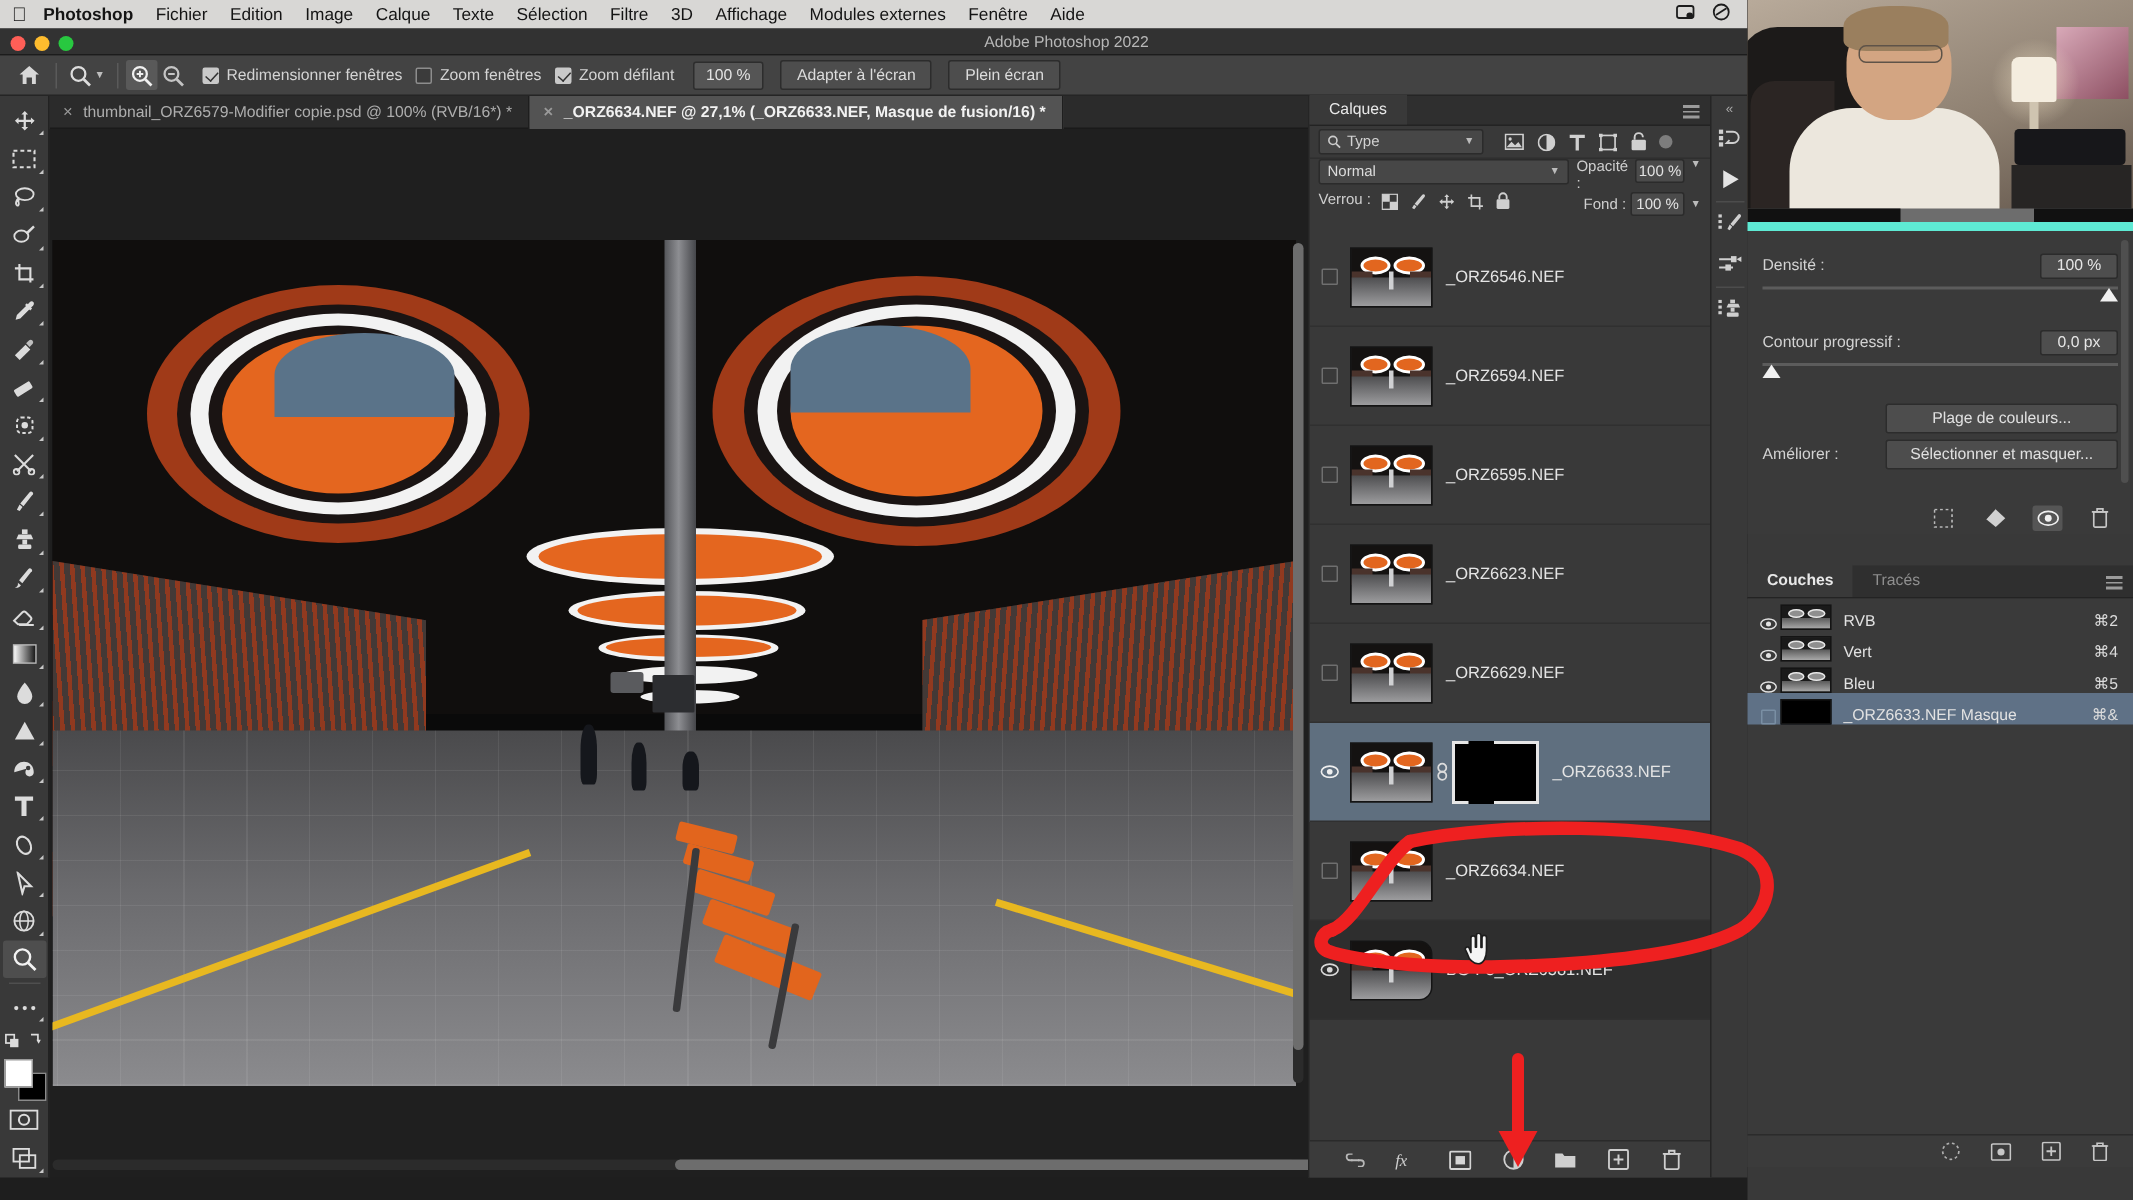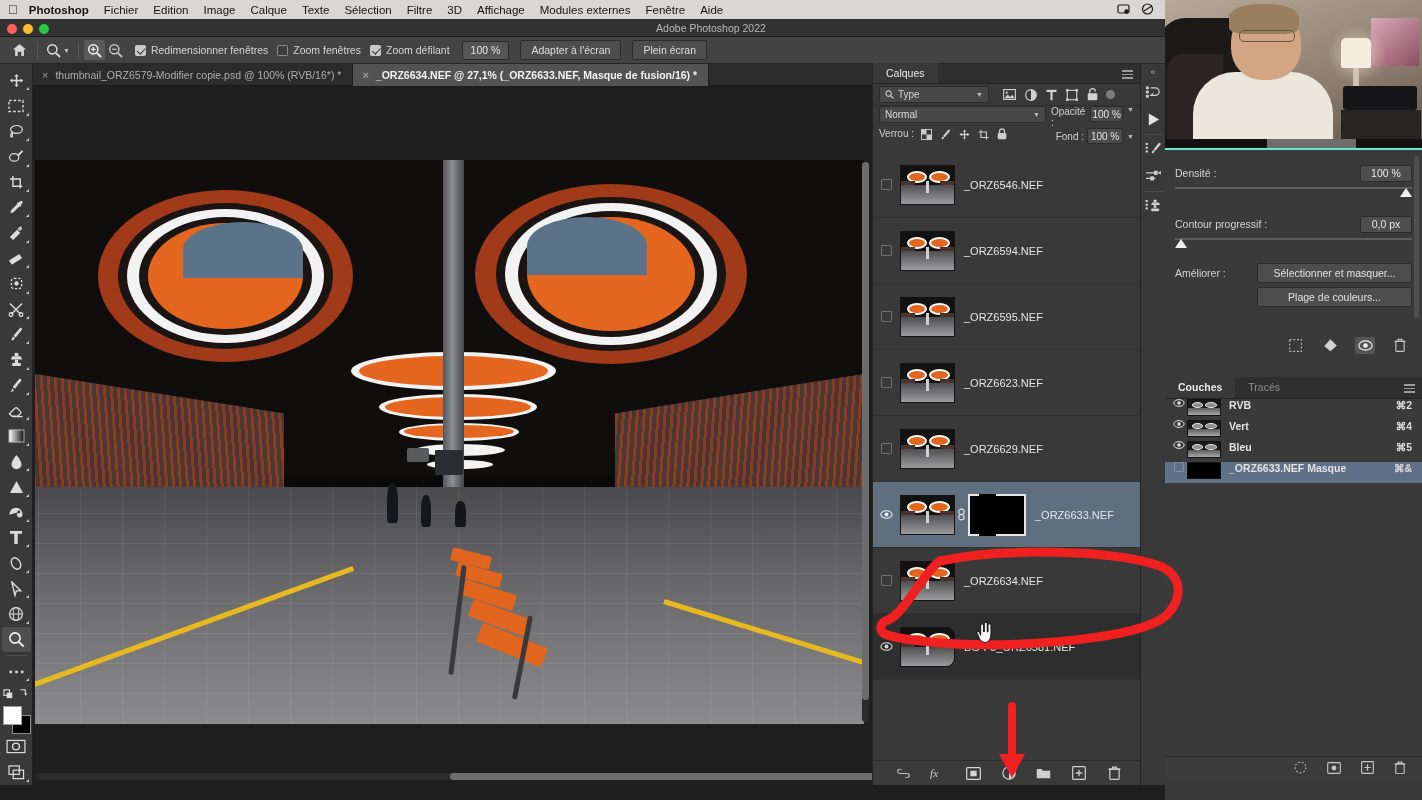--- a/index.html
+++ b/index.html
@@ -319,21 +319,21 @@
   .wc-art { position:absolute; left:206px; top:18px; width:48px; height:48px; background:linear-gradient(140deg,#d8a9b8,#8d4f62); }
   .wc-printer { position:absolute; left:178px; top:86px; width:74px; height:24px; background:#17171a; border-radius:3px; }
   .wc-table { position:absolute; left:176px; top:110px; width:80px; height:38px; background:#272524; }
   .wc-strip { position:absolute; left:0; bottom:0; width:257px; height:9px; background:#6d6d6d; }
   .wc-strip i { position:absolute; left:0; top:0; height:9px; width:102px; background:#111; }
   .wc-strip b { position:absolute; right:0; top:0; height:9px; width:66px; background:#111; }
 
   
   .props {
     position:absolute; left:0; top:148px; width:257px; height:208px;
-    background:#3a3a3a; border-top:2px solid #5eead4;
+    background:#3a3a3a; border-top:6px solid #5eead4;
   }
   .prop-row { display:flex; align-items:center; padding:0 10px; height:22px; font-size:10.5px; color:#d2d2d2; }
   .prop-val {
     margin-left:auto; width:52px; height:17px; background:#4e4e4e; border:1px solid #2b2b2b;
     border-radius:2px; display:flex; align-items:center; justify-content:center; font-size:10.5px; color:#e6e6e6;
   }
   .slider { position:relative; margin:2px 10px 0 10px; height:13px; }
   .slider .track { position:absolute; left:0; top:1px; width:100%; height:2px; background:#5c5c5c; }
   .slider .knob {
     position:absolute; top:2px; width:0; height:0;
@@ -356,21 +356,21 @@
   .libtabs {
     position:absolute; left:0; top:356px; width:257px; height:20px;
     background:#2f2f2f; display:flex; align-items:flex-end; border-bottom:1px solid #232323;
   }
   .channels-tabs {
     position:absolute; left:0; top:377px; width:257px; height:22px;
     background:#2f2f2f; display:flex; align-items:flex-end; border-bottom:1px solid #232323;
   }
   .chan-list { position:absolute; left:0; top:399px; width:257px; height:379px; background:#3a3a3a; }
   .chan-row {
-    height:21px; display:flex; align-items:flex-start; padding-left:6px; font-size:10.5px; color:#e2e2e2;font-weight:bold;
+    height:21px; display:flex; align-items:flex-end; padding-left:6px; font-size:10.5px; color:#e2e2e2;
   }
   .chan-row.selected { background:#5f7186; }
   .chan-eye { width:16px; display:flex; align-items:center; justify-content:center; }
   .chan-eye .ebox { width:10px; height:10px; border:1px solid #7a8fa4; border-radius:1px; }
   .chan-thumb { width:34px; height:17px; border:1px solid #141414; overflow:hidden; position:relative; background:#2a2a2a; }
   .chan-thumb.black { background:#000; }
   .ct-top { position:absolute; left:0; top:0; width:100%; height:52%; background:#1a1a1a; }
   .ct-e { position:absolute; border-radius:50%; background:#8f8f8f; border:1.5px solid #e8e8e8; }
   .ct-bot { position:absolute; left:0; bottom:0; width:100%; height:48%; background:linear-gradient(180deg,#5a5a5a,#a8a8a8); }
   .chan-name { margin-left:8px; }
@@ -1176,26 +1176,26 @@
       <div style="height:14px"></div>
       <div class="prop-row">
         <span>Contour progressif :</span>
         <span class="prop-val">0,0 px</span>
       </div>
       <div class="slider">
         <div class="track"></div>
           <div class="knob" style="left:0"></div>
       </div>
       <div style="height:12px"></div>
+      <div class="prop-row" style="height:26px">
+        <span class="prop-btn">Plage de couleurs...</span>
+      </div>
       <div class="prop-row">
         <span>Améliorer :</span>
         <span class="prop-btn">Sélectionner et masquer...</span>
-      </div>
-      <div class="prop-row" style="height:26px">
-        <span class="prop-btn">Plage de couleurs...</span>
       </div>
       <div class="props-footer">
         <span class="pf">
           <svg width="13" height="13" viewBox="0 0 14 14">
               <rect x="0.7" y="0.7" width="12.6" height="12.6" fill="none" stroke="#b8b8b8" stroke-width="1.2" stroke-dasharray="2 2"></rect>
             </svg>
         </span>
         <span class="pf">
           <svg width="15" height="14" viewBox="0 0 16 15">
               <path d="M1 8.5L7.5 1.2 14.8 8 8 14.2z" fill="#d0d0d0"></path>

